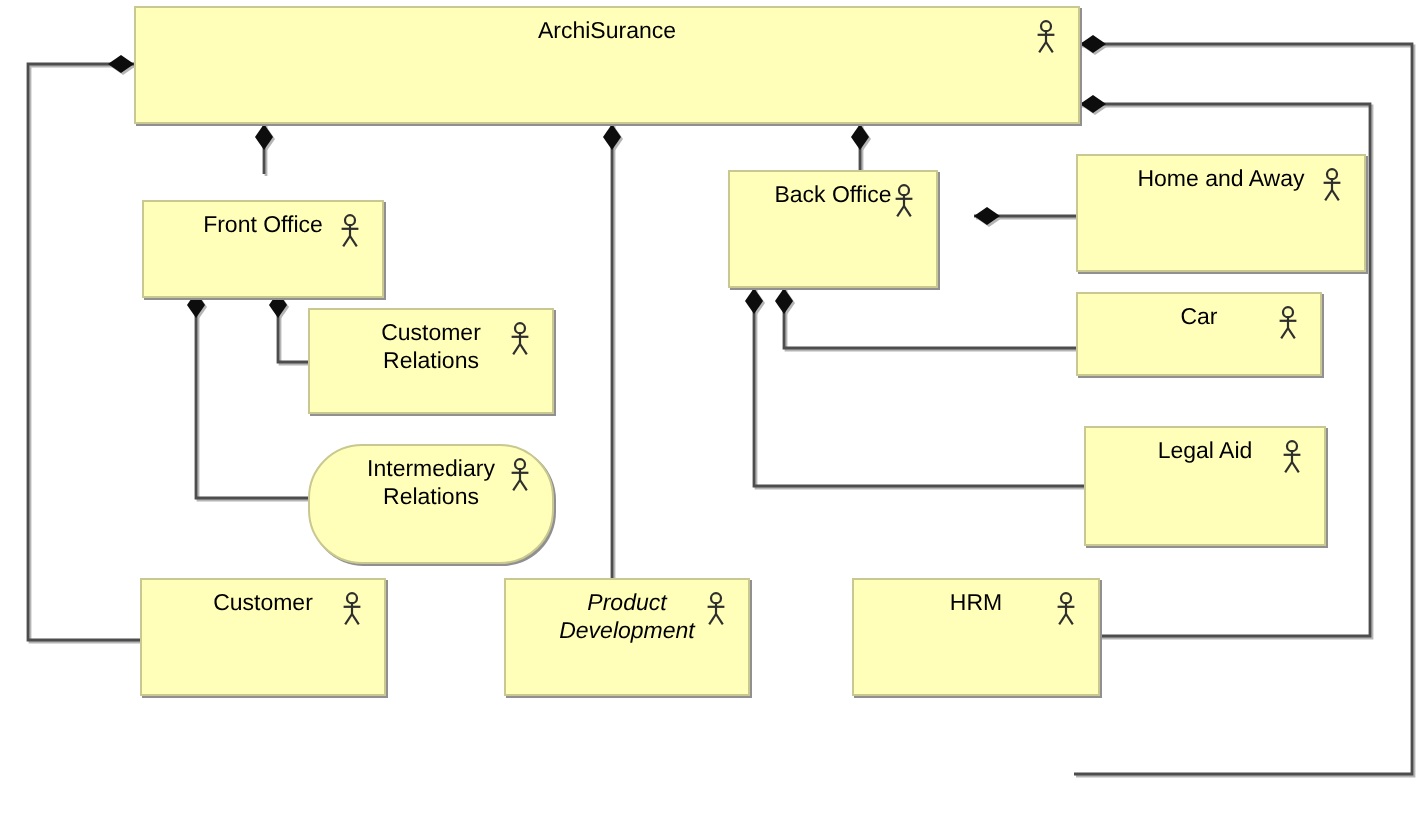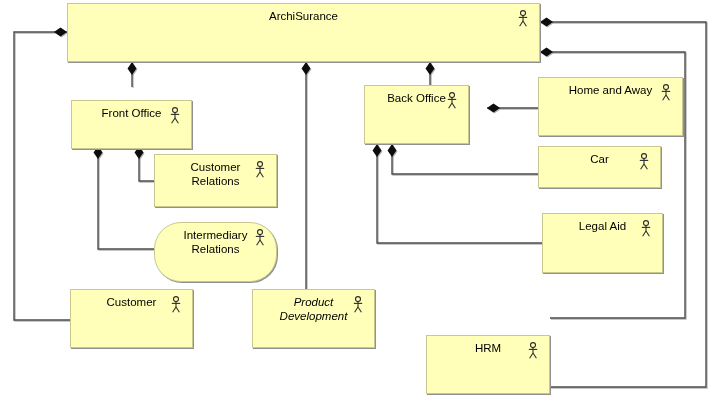--- a/index.html
+++ b/index.html
@@ -28,21 +28,21 @@
   .b-archisurance{left:67px;top:3px;width:473px;height:59px;}
   .b-front-office{left:71px;top:100px;width:121px;height:49px;}
   .b-back-office{left:364px;top:85px;width:105px;height:59px;}
   .b-home-and-away{left:538px;top:77px;width:145px;height:59px;}
   .b-car{left:538px;top:146px;width:123px;height:42px;}
   .b-legal-aid{left:542px;top:213px;width:121px;height:60px;}
   .b-customer-relations{left:154px;top:154px;width:123px;height:53px;}
   .b-intermediary-relations{left:154px;top:222px;width:123px;height:60px;border-radius:27px;}
   .b-finance{left:70px;top:289px;width:123px;height:59px;}
   .b-product-development{left:252px;top:289px;width:123px;height:59px;font-style:italic;}
-  .b-hrm{left:426px;top:289px;width:124px;height:59px;margin-top:46px;}
+  .b-hrm{left:426px;top:289px;width:124px;height:59px;}
   .b-document-processing{left:70px;top:358px;width:467px;height:58px;}
   .wires{
     position:absolute;left:0;top:0;width:714px;height:420px;
     pointer-events:none;
     filter:drop-shadow(1px 1px 0 rgba(90,90,90,0.45));
   }
   .wires path.line{fill:none;stroke:var(--line-color,#4d4d4d);stroke-width:1.4;}
   .wires path.diamond{fill:var(--diamond-color,#0d0d0d);stroke:none;}
 </style>
 </head>

